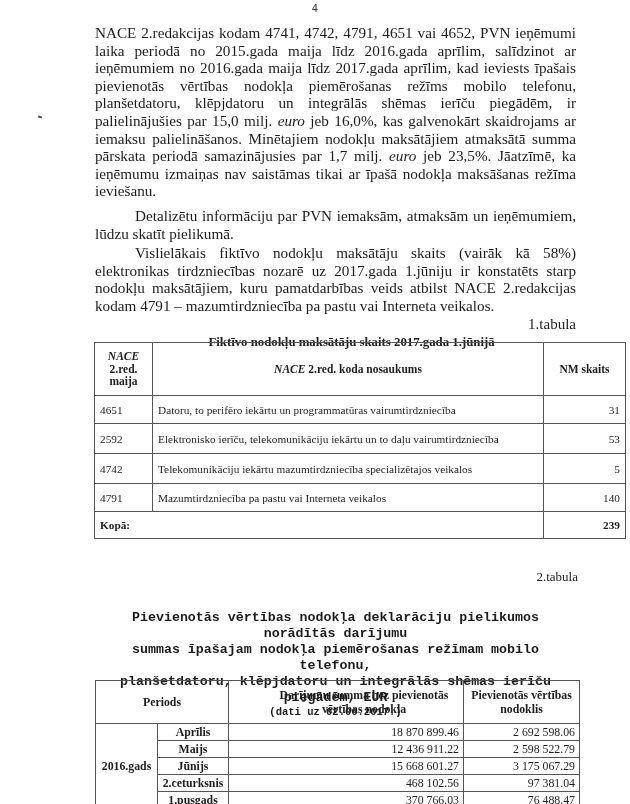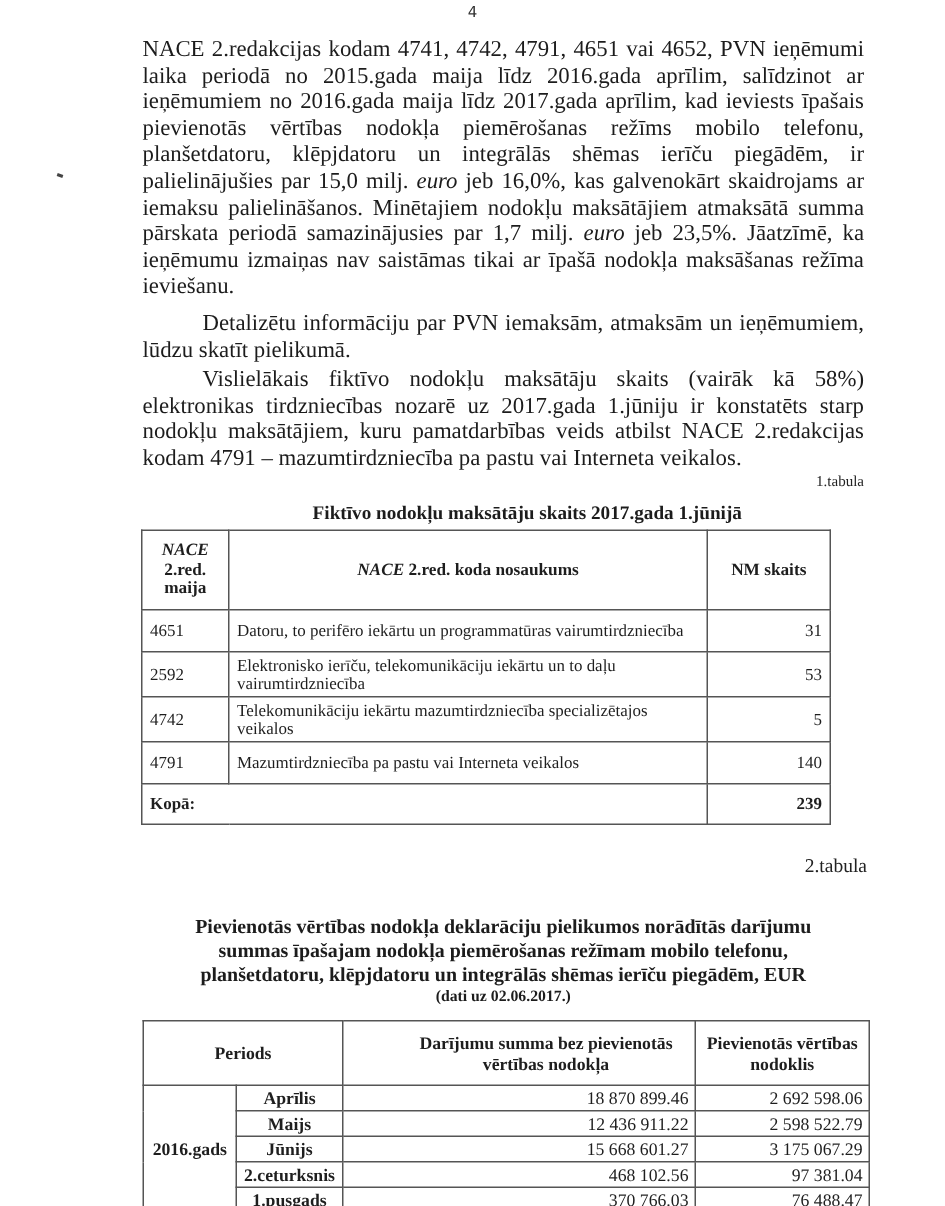--- a/index.html
+++ b/index.html
@@ -5,30 +5,30 @@
   html, body { margin: 0; padding: 0; background: #ffffff; }
   body { width: 630px; height: 804px; overflow: hidden; position: relative; color: #1a1a1a; }
   .page { position: absolute; left: 0; top: 0; width: 630px; height: 804px; }
   .pagenum { position: absolute; top: 3px; left: 0; width: 630px; text-align: center; font-family: "DejaVu Sans", sans-serif; font-size: 10px; color: #333; }
   .body-text { position: absolute; left: 95px; width: 481px; font-family: "Liberation Serif", serif; font-size: 15.2px; line-height: 17.6px; text-align: justify; color: #1c1c1c; }
   .body-text p { margin: 0; }
   .indent { text-indent: 40px; }
   .p1 { top: 24px; }
   .p2 { top: 207px; }
   .p3 { top: 244px; }
-  .tabref { position: absolute; right: 54px; font-family: "Liberation Serif", serif; font-size: 10px; color: #222; }
+  .tabref { position: absolute; right: 54px; font-family: "Liberation Serif", serif; font-size: 15px; color: #222; }
   .tabref1 { top: 316px; }
   .tabref2 { top: 569px; right: 52px; font-size: 13px; }
   .title1 { position: absolute; top: 335px; left: 111px; width: 481px; text-align: center; font-family: "Liberation Serif", serif; font-weight: bold; font-size: 12.8px; color: #1c1c1c; }
-  .title2 { position: absolute; top: 610px; left: 95px; width: 481px; text-align: center; font-family: Liberation Serif, serif; font-weight: bold; font-size: 13.3px; line-height: 16px; color: #1c1c1c; }
+  .title2 { position: absolute; top: 610px; left: 95px; width: 481px; text-align: center; font-family: Liberation Mono, monospace; font-weight: bold; font-size: 13.3px; line-height: 16px; color: #1c1c1c; }
   .title2 .sub { font-size: 10.5px; line-height: 13px; display: block; }
   .stray-mark { position: absolute; left: 38px; top: 116px; width: 4px; height: 2px; background: #444; transform: rotate(20deg); }
 
   table { border-collapse: collapse; position: absolute; }
-  .t1 { left: 94px; top: 353px; width: 460px; font-family: "Liberation Serif", serif; font-size: 11.3px; color: #1e1e1e; }
+  .t1 { left: 94px; top: 342px; width: 532px; font-family: "Liberation Serif", serif; font-size: 11.3px; color: #1e1e1e; }
   .t1 td, .t1 th { border: 1px solid #555; padding: 0 5px; }
   .t1 th { font-weight: bold; text-align: center; font-size: 11.5px; line-height: 12.5px; }
   .t1 .c1 { width: 47px; }
   .t1 .c3 { width: 71px; }
   .t1 .num { text-align: right; }
   .t1 tr.r1 td { height: 27px; }
   .t1 tr.r2 td { height: 29px; line-height: 12px; }
   .t1 tr.tot td { height: 26px; font-weight: bold; }
   .t1 thead tr th { height: 52px; }
 

